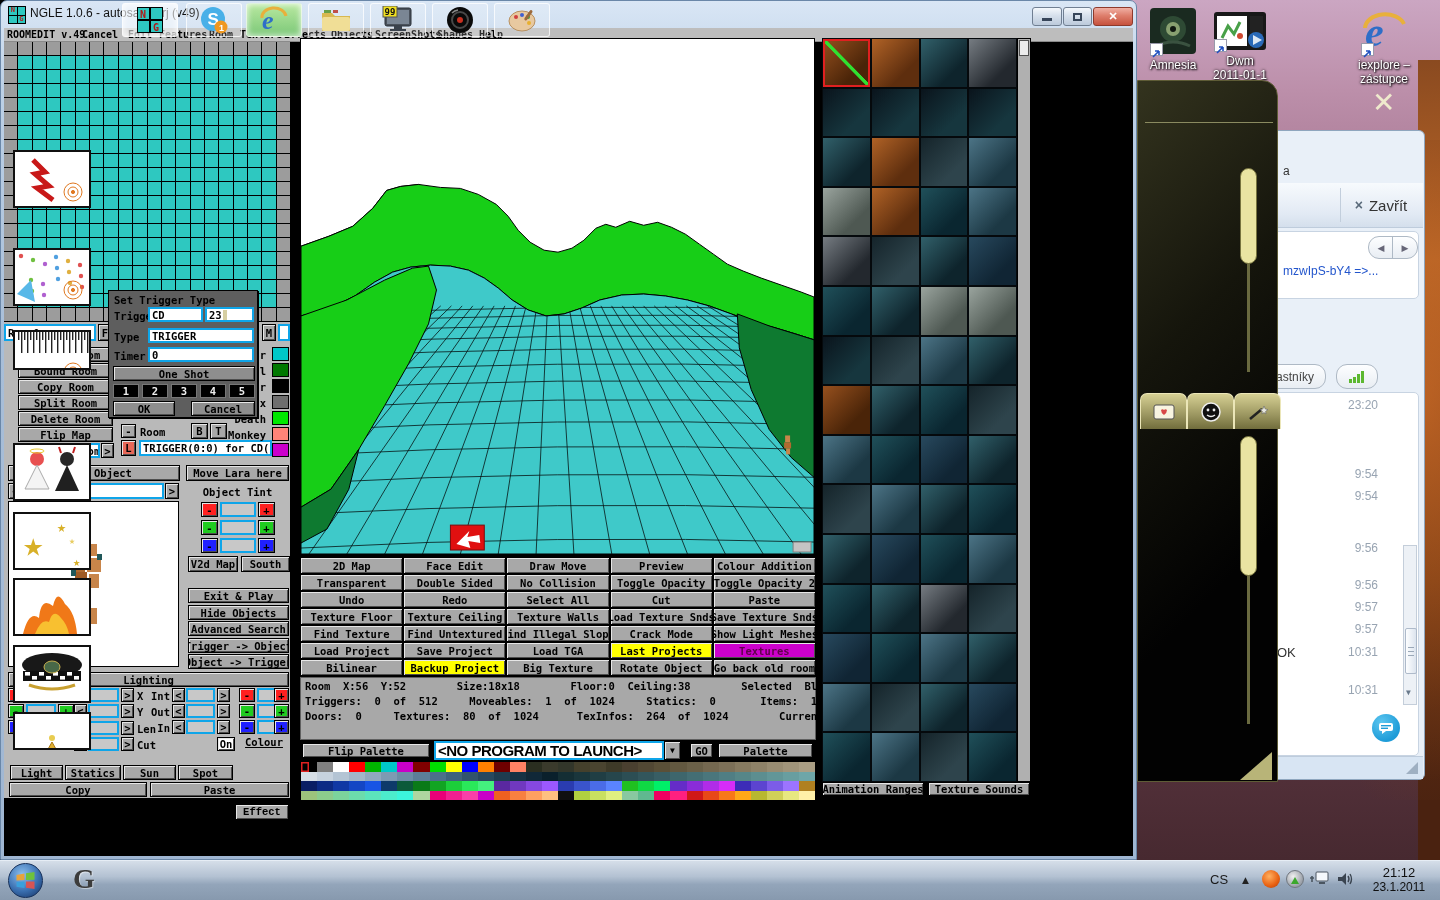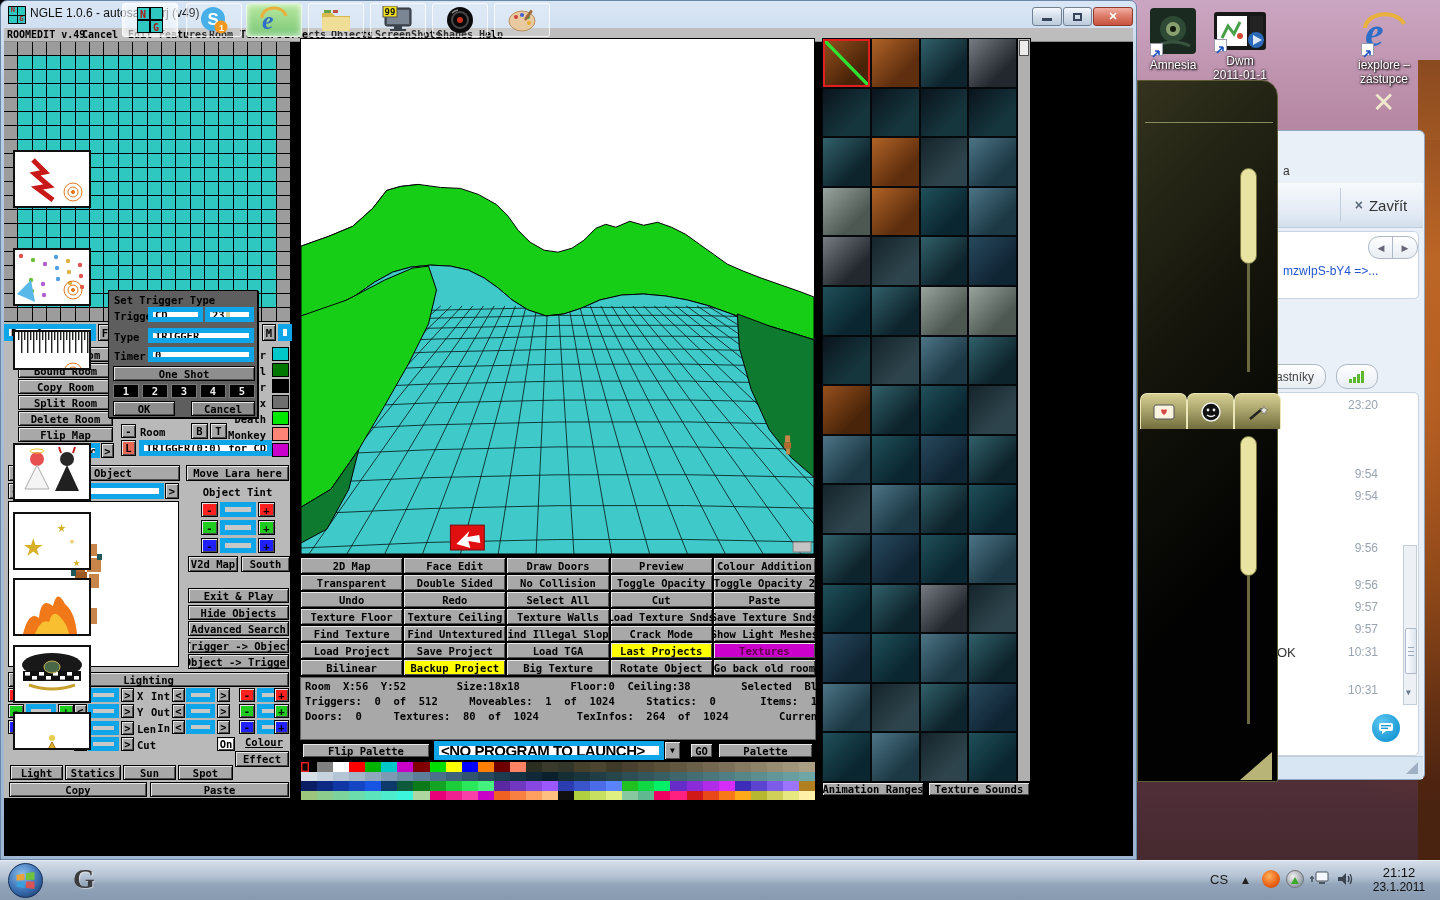--- a/index.html
+++ b/index.html
@@ -7,21 +7,21 @@
          font-family:"DejaVu Sans Mono",monospace;}
   .a{position:absolute;}
   
   .btn3d{background:#A8A8A8;border:1px solid #000;
          box-shadow:inset 1px 1px 0 #E6E6E6,inset -1px -1px 0 #4E4E4E;
          font:bold 10.5px "DejaVu Sans Mono",monospace;color:#000;
          display:flex;align-items:center;justify-content:center;
          white-space:nowrap;overflow:hidden;box-sizing:border-box;cursor:default;}
   .btn3d.yellow{background:#FFFF00;}
   .btn3d.magenta{background:#CC00CC;color:#60004A;}
-  .fld{background:#FFF;border:5px solid #0ea5e9;font:bold 10.5px "DejaVu Sans Mono",monospace;
+  .fld{background:#FFF;border:2px solid #0ea5e9;font:bold 10.5px "DejaVu Sans Mono",monospace;
        color:#000;display:flex;align-items:center;padding:0 2px;box-sizing:border-box;
        white-space:nowrap;overflow:hidden;}
   .lbl{font:bold 10.5px "DejaVu Sans Mono",monospace;color:#000;white-space:nowrap;}
   .panel{background:#B9B9B9;}
   
   #win-ngle{left:0;top:0;width:1137px;height:860px;
      background:linear-gradient(180deg,#D9E6F5,#BDD1E7 10%,#A8BED8 40%,#9FB6D2);
      border:1px solid #6A87A8;border-radius:7px 7px 0 0;box-sizing:border-box;}
   .capbtn{height:19px;border:1px solid #707F92;border-radius:3px;
      background:linear-gradient(180deg,#F4F8FC,#D6E0EC 45%,#BCCADB);
@@ -643,21 +643,21 @@
       <div class="lbl a" style="left: 146px; top: 722px; width: 24px; text-align: right;">In</div>
       <div class="btn3d a" style="left: 172px; top: 720px; width: 13px; height: 14px;">&lt;</div>
       <div class="fld a" style="left: 186px; top: 720px; width: 29px; height: 14px; background: rgb(200, 200, 200);"></div>
       <div class="btn3d a" style="left: 217px; top: 720px; width: 13px; height: 14px;">&gt;</div>
       <div class="btn3d a" style="left: 217px; top: 737px; width: 18px; height: 14px; background: #ffffff;">On</div>
       <div class="lbl a" style="left: 240px; top: 736px; width: 48px; text-align: center; text-decoration: underline;">Colour</div>
       <div class="btn3d a" style="left: 10px; top: 765px; width: 53px; height: 15px;">Light</div>
       <div class="btn3d a" style="left: 65px; top: 765px; width: 56px; height: 15px;">Statics</div>
       <div class="btn3d a" style="left: 123px; top: 765px; width: 53px; height: 15px;">Sun</div>
       <div class="btn3d a" style="left: 178px; top: 765px; width: 55px; height: 15px;">Spot</div>
-      <div class="btn3d a" style="left: 235px; top: 751px; width: 54px; height: 16px;">Effect</div>
+      <div class="btn3d a" style="left: 235px; top: 804px; width: 54px; height: 16px; font-family: Liberation Mono, monospace;">Effect</div>
       <div class="btn3d a" style="left: 9px; top: 782px; width: 138px; height: 15px;">Copy</div>
       <div class="btn3d a" style="left: 150px; top: 782px; width: 139px; height: 15px;">Paste</div>
     </div>
 
   <div class="a" id="trigger-dialog" style="left:108px;top:290px;width:150px;height:128px;background:#5E5E5E;border:1px solid #000;box-shadow:1px 1px 0 #000;z-index:6;box-sizing:border-box;">
     <div class="dlg-lbl a" style="left:5px;top:3px;">Set Trigger Type</div>
     <div class="dlg-lbl a" style="left:5px;top:19px;">Trigger</div>
     <div class="fld a" style="left:39px;top:16px;width:55px;height:15px;">CD</div>
     <div class="fld a" style="left:96px;top:16px;width:49px;height:15px;">
       <span>23</span>
@@ -740,21 +740,21 @@
         <polygon points="156,507 169,494 167,500 179,498 180,506 168,504 170,511" fill="#FFF"></polygon>
         <rect x="486" y="398" width="5" height="7" fill="#C8854A"></rect>
         <rect x="485" y="405" width="7" height="6" fill="#B06A30"></rect>
         <rect x="487" y="411" width="4" height="6" fill="#C8854A"></rect>
         <rect x="494" y="505" width="18" height="10" fill="#C4C4C4" stroke="#808080"></rect>
       </svg></div>
 
   <div class="a" id="grid-btns" style="left:300px;top:557px;width:516px;height:119px;display:grid;grid-template-columns:repeat(5,1fr);grid-template-rows:repeat(7,1fr);">
       <div class="btn3d ">2D Map</div>
       <div class="btn3d ">Face Edit</div>
-      <div class="btn3d ">Draw Doors</div>
+      <div class="btn3d ">Draw Move</div>
       <div class="btn3d ">Preview</div>
       <div class="btn3d ">Colour Addition</div>
       <div class="btn3d ">Transparent</div>
       <div class="btn3d ">Double Sided</div>
       <div class="btn3d ">No Collision</div>
       <div class="btn3d ">Toggle Opacity</div>
       <div class="btn3d ">Toggle Opacity 2</div>
       <div class="btn3d ">Undo</div>
       <div class="btn3d ">Redo</div>
       <div class="btn3d ">Select All</div>

